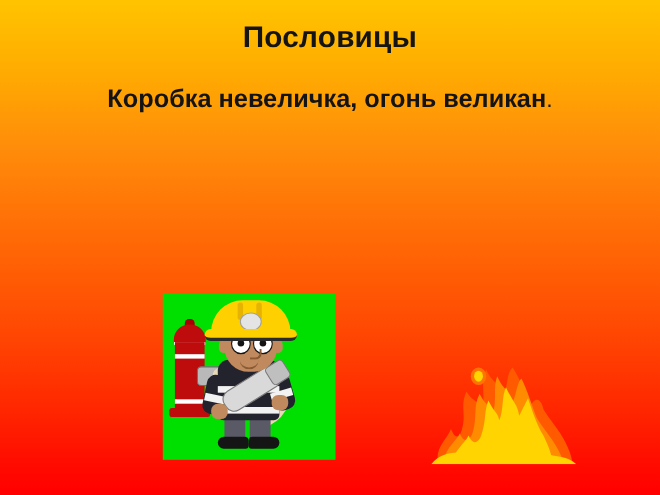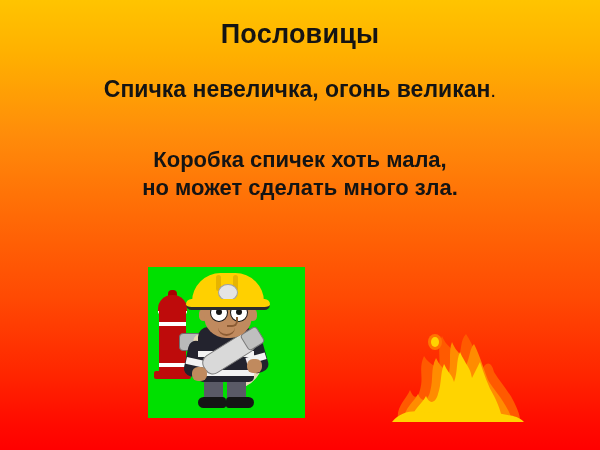--- a/index.html
+++ b/index.html
@@ -310,26 +310,22 @@
     height: 96px;
   }
 </style>
 </head>
 <body>
 
 <div id="slide">
 
   <div class="txt" id="title">Пословицы</div>
 
-  <div class="txt" id="proverb-1"><span>Спичка невеличка, огонь великан</span><span class="period">.</span></div>
-
-  <div class="txt" id="proverb-2">
-    <span>Коробка спичек хоть мала,</span>
-    <span class="line2">но может сделать много зла.</span>
-  </div>
+  <div class="txt" id="proverb-1"><span>Коробка невеличка, огонь великан</span><span class="period">.</span></div>
+
 
 
   <div id="firefighter">
 
     <div class="hyd-cap"></div>
     <div class="hyd-dome"></div>
     <div class="hyd-body"></div>
     <div class="hyd-band b1"></div>
     <div class="hyd-band b2"></div>
     <div class="hyd-base"></div>

